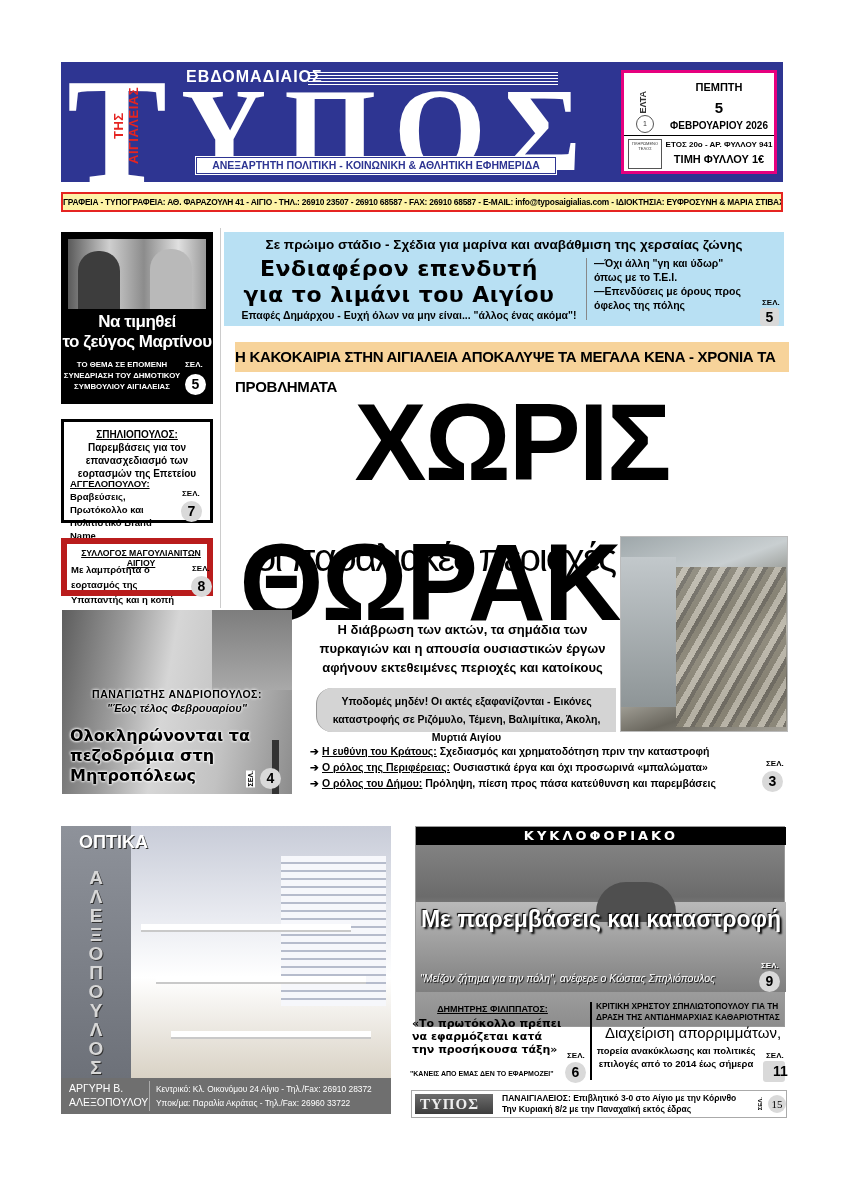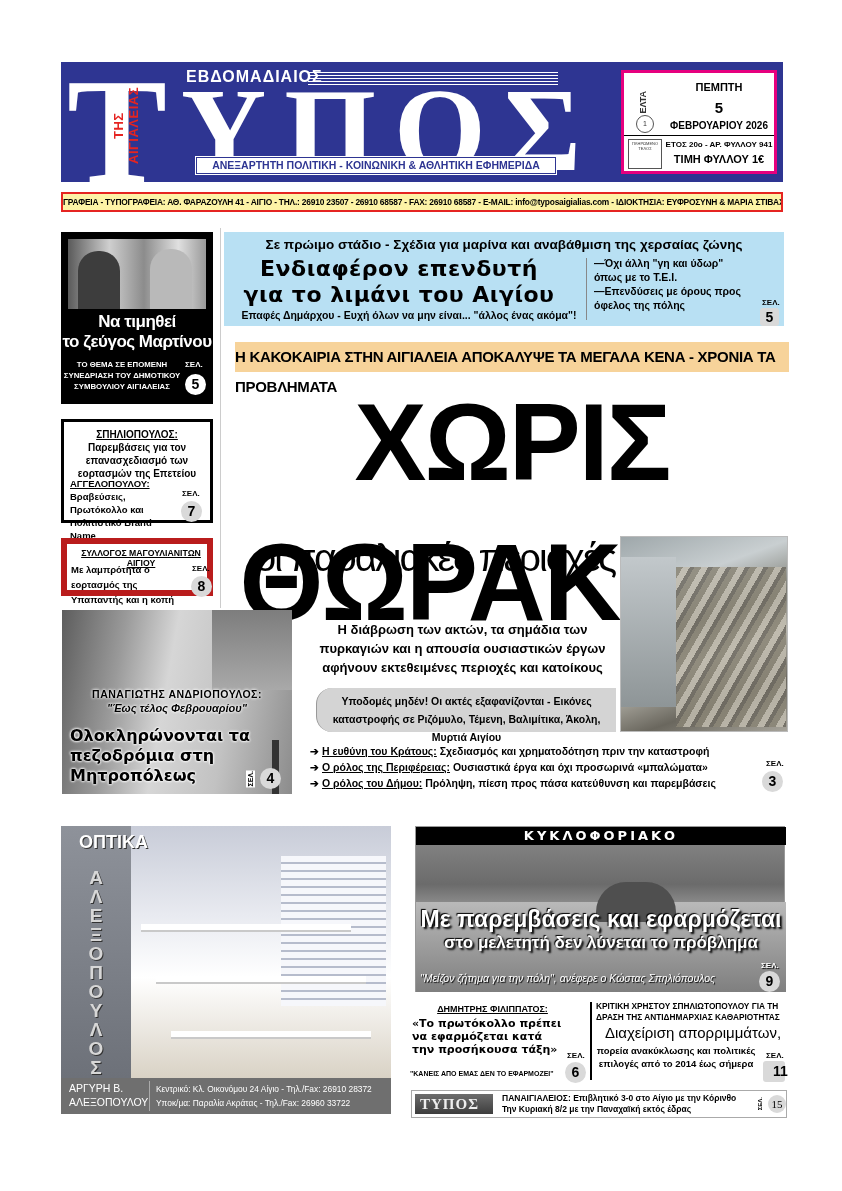--- a/index.html
+++ b/index.html
@@ -102,21 +102,21 @@
   .case { background: repeating-linear-gradient(#f6f7fb 0 6px, #b6bccc 6px 8px); }
   .ad-left { left: 0; top: 0; width: 70px; height: 252px; background: linear-gradient(#8e929a, #6d7179); }
   .ad-brand { left: 18px; top: 6px; width: 66px; text-align: center; color: #fff; font-weight: bold; font-size: 18px; font-family: "Liberation Sans Narrow", "Liberation Sans", sans-serif; text-shadow: 1px 1px 0 #333; }
   .ad-vert { left: 20px; top: 42px; width: 30px; color: #d7d7d7; font-weight: bold; font-size: 19px; line-height: 19px; text-align: center; text-shadow: 1px 1px 0 #333; }
   .ad-footer { left: 0; top: 252px; width: 330px; height: 36px; background: #6f6f6f; }
   .ad-name { left: 8px; top: 3px; color: #fff; font-size: 10.5px; line-height: 14px; }
   .ad-sep { left: 88px; top: 3px; width: 1px; height: 30px; background: #aaa; }
   .ad-addr { left: 95px; top: 4px; color: #fff; font-size: 8.4px; line-height: 14px; font-family: "Liberation Sans Narrow", "Liberation Sans", sans-serif; white-space: nowrap; }
 
   
-  .traffic { left: 415px; top: 826px; width: 370px; height: 166px; background: linear-gradient(180deg, #8a8a8a 0%, #6b6b6b 35%, #b0b0b0 60%, #8d8d8d 100%); border: 1px solid #999; }
+  .traffic { left: 415px; top: 826px; width: 370px; height: 201px; background: linear-gradient(180deg, #8a8a8a 0%, #6b6b6b 35%, #b0b0b0 60%, #8d8d8d 100%); border: 1px solid #999; }
   .traffic-bar { left: 0; top: 0; width: 370px; height: 18px; background: #000; color: #fff; text-align: center; font-family: "DejaVu Sans", sans-serif; font-weight: bold; font-size: 13px; line-height: 18px; letter-spacing: 3px; }
   .traffic-road { left: 0; top: 75px; width: 370px; height: 90px; background: linear-gradient(#b9b9b9, #7f7f7f); }
   .traffic-island { left: 180px; top: 55px; width: 80px; height: 40px; background: #4f4f4f; border-radius: 30px 30px 4px 4px; }
   .traffic-title { left: 0; top: 80px; width: 370px; text-align: center; color: #fff; font-family: "Liberation Sans Narrow", "Liberation Sans", sans-serif; font-weight: bold; font-size: 23px; line-height: 24px; text-shadow: 2px 2px 2px #000, -1px -1px 1px #000; }
   .traffic-sub { left: 0; top: 106px; width: 370px; text-align: center; color: #fff; font-family: "Liberation Sans Narrow", "Liberation Sans", sans-serif; font-weight: bold; font-size: 17px; text-shadow: 2px 2px 2px #000, -1px -1px 1px #000; }
   .traffic-quote { left: 4px; top: 145px; color: #fff; font-style: italic; font-size: 10.5px; font-family: "Liberation Sans Narrow", "Liberation Sans", sans-serif; text-shadow: 1px 1px 1px #000; }
   .traffic-sel { left: 345px; top: 134px; color: #fff; text-shadow: 1px 1px 1px #000; }
   .traffic-num { left: 343px; top: 144px; }
 
   .filip { left: 410px; top: 1001px; width: 180px; height: 82px; }
@@ -287,22 +287,21 @@
       <div>Κεντρικό: Κλ. Οικονόμου 24 Αίγιο - Τηλ./Fax: 26910 28372</div>
       <div>Υποκ/μα: Παραλία Ακράτας - Τηλ./Fax: 26960 33722</div>
     </div>
   </div>
 </div>
 
 <div class="abs traffic">
   <div class="abs traffic-road"></div>
   <div class="abs traffic-island"></div>
   <div class="abs traffic-bar">ΚΥΚΛΟΦΟΡΙΑΚΟ</div>
-  <div class="abs traffic-title">Με παρεμβάσεις και εφαρμόζεται</div>
-  <div class="abs traffic-sub">στο μελετητή δεν λύνεται το πρόβλημα</div>
+  <div class="abs traffic-title">Με παρεμβάσεις και καταστροφή</div>
   <div class="abs traffic-quote">"Μείζον ζήτημα για την πόλη", ανέφερε ο Κώστας Σπηλιόπουλος</div>
   <div class="abs sel traffic-sel">ΣΕΛ.</div>
   <div class="abs sel-num traffic-num">9</div>
 </div>
 
 <div class="abs filip">
   <div class="abs filip-name u">ΔΗΜΗΤΡΗΣ ΦΙΛΙΠΠΑΤΟΣ:</div>
   <div class="abs filip-quote">«Το πρωτόκολλο πρέπει να εφαρμόζεται κατά την προσήκουσα τάξη»</div>
   <div class="abs filip-foot">"ΚΑΝΕΙΣ ΑΠΟ ΕΜΑΣ ΔΕΝ ΤΟ ΕΦΑΡΜΟΖΕΙ"</div>
   <div class="abs sel filip-sel">ΣΕΛ.</div>

